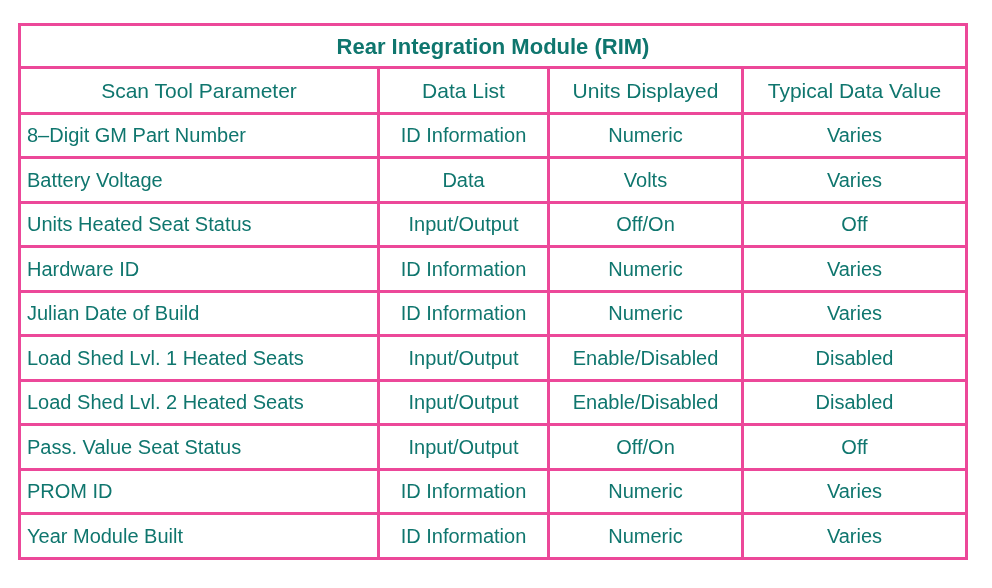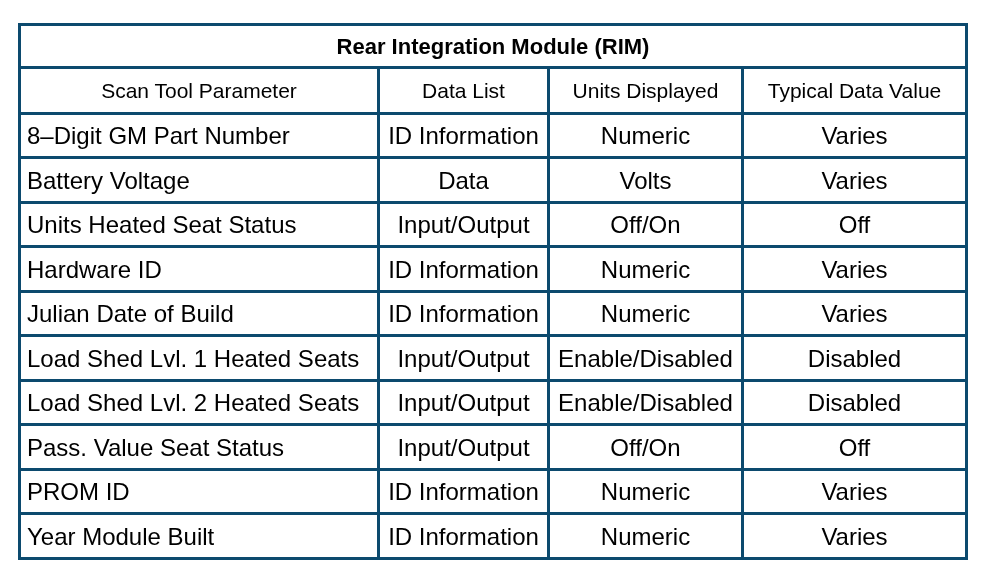--- a/index.html
+++ b/index.html
@@ -33,26 +33,26 @@
 
   table.spec-table {
     width: 947px;
     height: 537px;
     border-collapse: collapse;
     table-layout: fixed;
     background: #ffffff;
   }
 
   table.spec-table td {
-    border: 3px solid #0c4a6e;
+    border: 3px solid #ec4899;
     background: #ffffff;
     padding: 0 6px;
     font-size: 20px;
     line-height: 1.05;
-    color: #000000;
+    color: #0f766e;
     vertical-align: middle;
     white-space: nowrap;
     overflow: hidden;
     margin-left: 11px;
   }
 
   
   col.c1 { width: 359px; }
   col.c2 { width: 170px; }
   col.c3 { width: 194px; }
@@ -74,21 +74,21 @@
 
   tr.section-row td {
     text-align: center;
     font-weight: bold;
     font-size: 22px;
     height: 43px;
   }
 
   tr.data-row td {
     height: 41px;
-    font-size: 24px;
+    font-size: 20px;
   }
 
   td.cell-param {
     text-align: left;
     padding-left: 8px;
   }
   td.cell-list,
   td.cell-units,
   td.cell-value {
     text-align: center;

